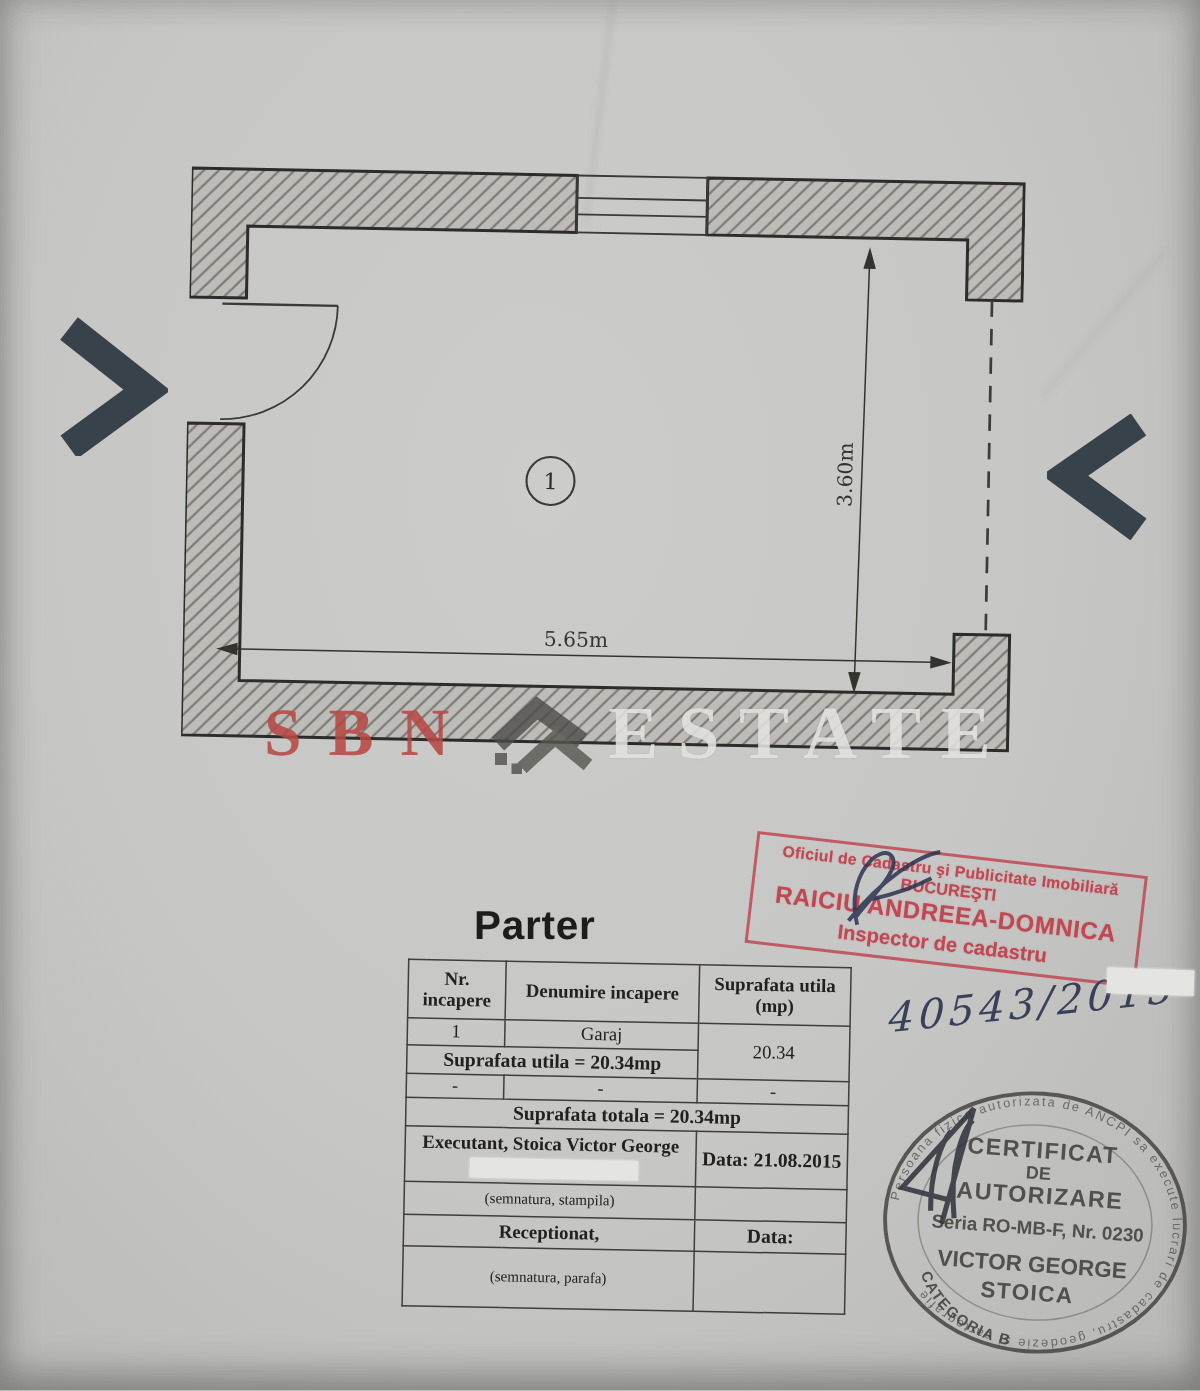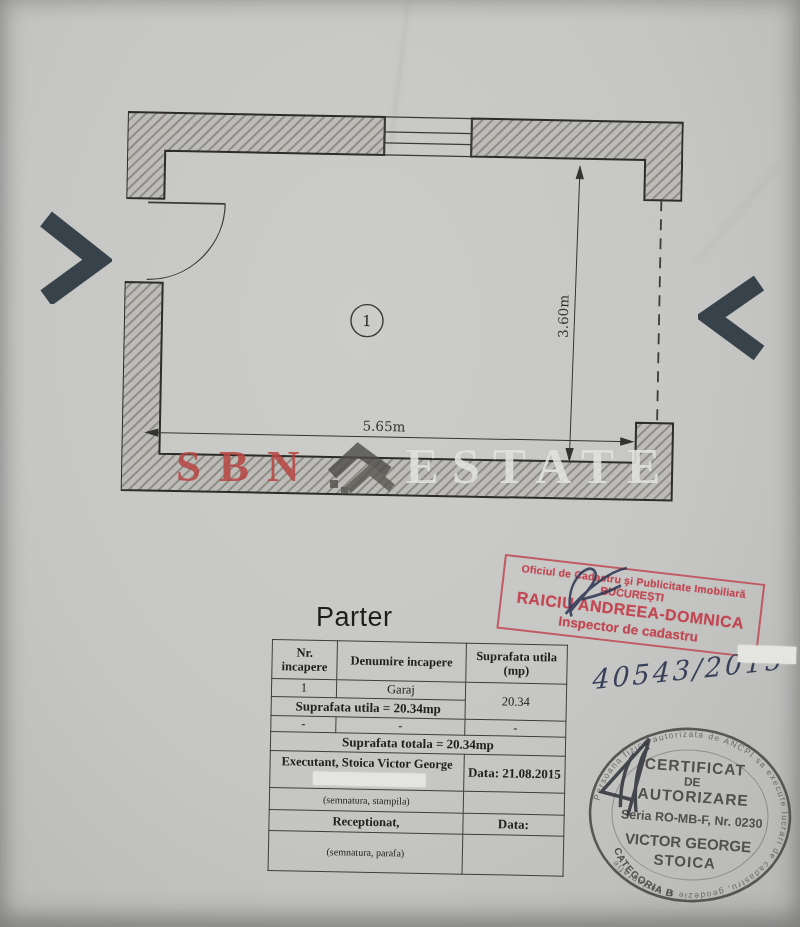--- a/index.html
+++ b/index.html
@@ -17,31 +17,31 @@
     transform:rotate(40deg);filter:blur(3px);}
 
   
   .plan{position:absolute;left:128px;top:110px;width:556px;height:396px;
     transform:rotate(1.1deg);transform-origin:top left;}
 
   
   .arrow{position:absolute;}
 
   
-  .wm{position:absolute;left:176px;top:434px;display:flex;align-items:center;white-space:nowrap;}
+  .wm{position:absolute;left:176px;top:456px;display:flex;align-items:center;white-space:nowrap;}
   .wm-sbn{font-family:"Liberation Serif",serif;font-weight:bold;font-size:45px;
     color:rgba(182,72,68,.88);letter-spacing:18px;}
   .wm-estate{font-family:"Liberation Serif",serif;font-weight:bold;font-size:50px;
     color:rgba(233,233,229,.82);letter-spacing:13px;margin-left:8px;
     text-shadow:0 0 1px rgba(120,120,118,.35);}
   .wm-logo{margin:6px 2px 0 6px;opacity:.8;}
 
   
   .floor-title{position:absolute;left:316px;top:602px;font-family:"Liberation Sans",sans-serif;
-    font-size:27px;font-weight:400;color:#1d1d1b;letter-spacing:.5px;}
+    font-size:27px;font-weight:700;color:#1d1d1b;letter-spacing:.5px;}
 
   
   .tbl{position:absolute;left:272px;top:639px;border-collapse:collapse;
     transform:rotate(1.1deg);transform-origin:top left;
     font-family:"Liberation Serif",serif;color:#22211f;}
   .tbl td{border:1.6px solid #403e3a;padding:0 3px;text-align:center;vertical-align:middle;}
   .c1{width:58px;}.c2{width:122px;}.c3{width:94px;}
   .hdr{font-weight:bold;font-size:12.5px;height:38px;line-height:1.15;}
   .r-room{font-size:12.5px;height:17px;}
   .r-sum{font-size:13px;height:18px;font-weight:bold;}

